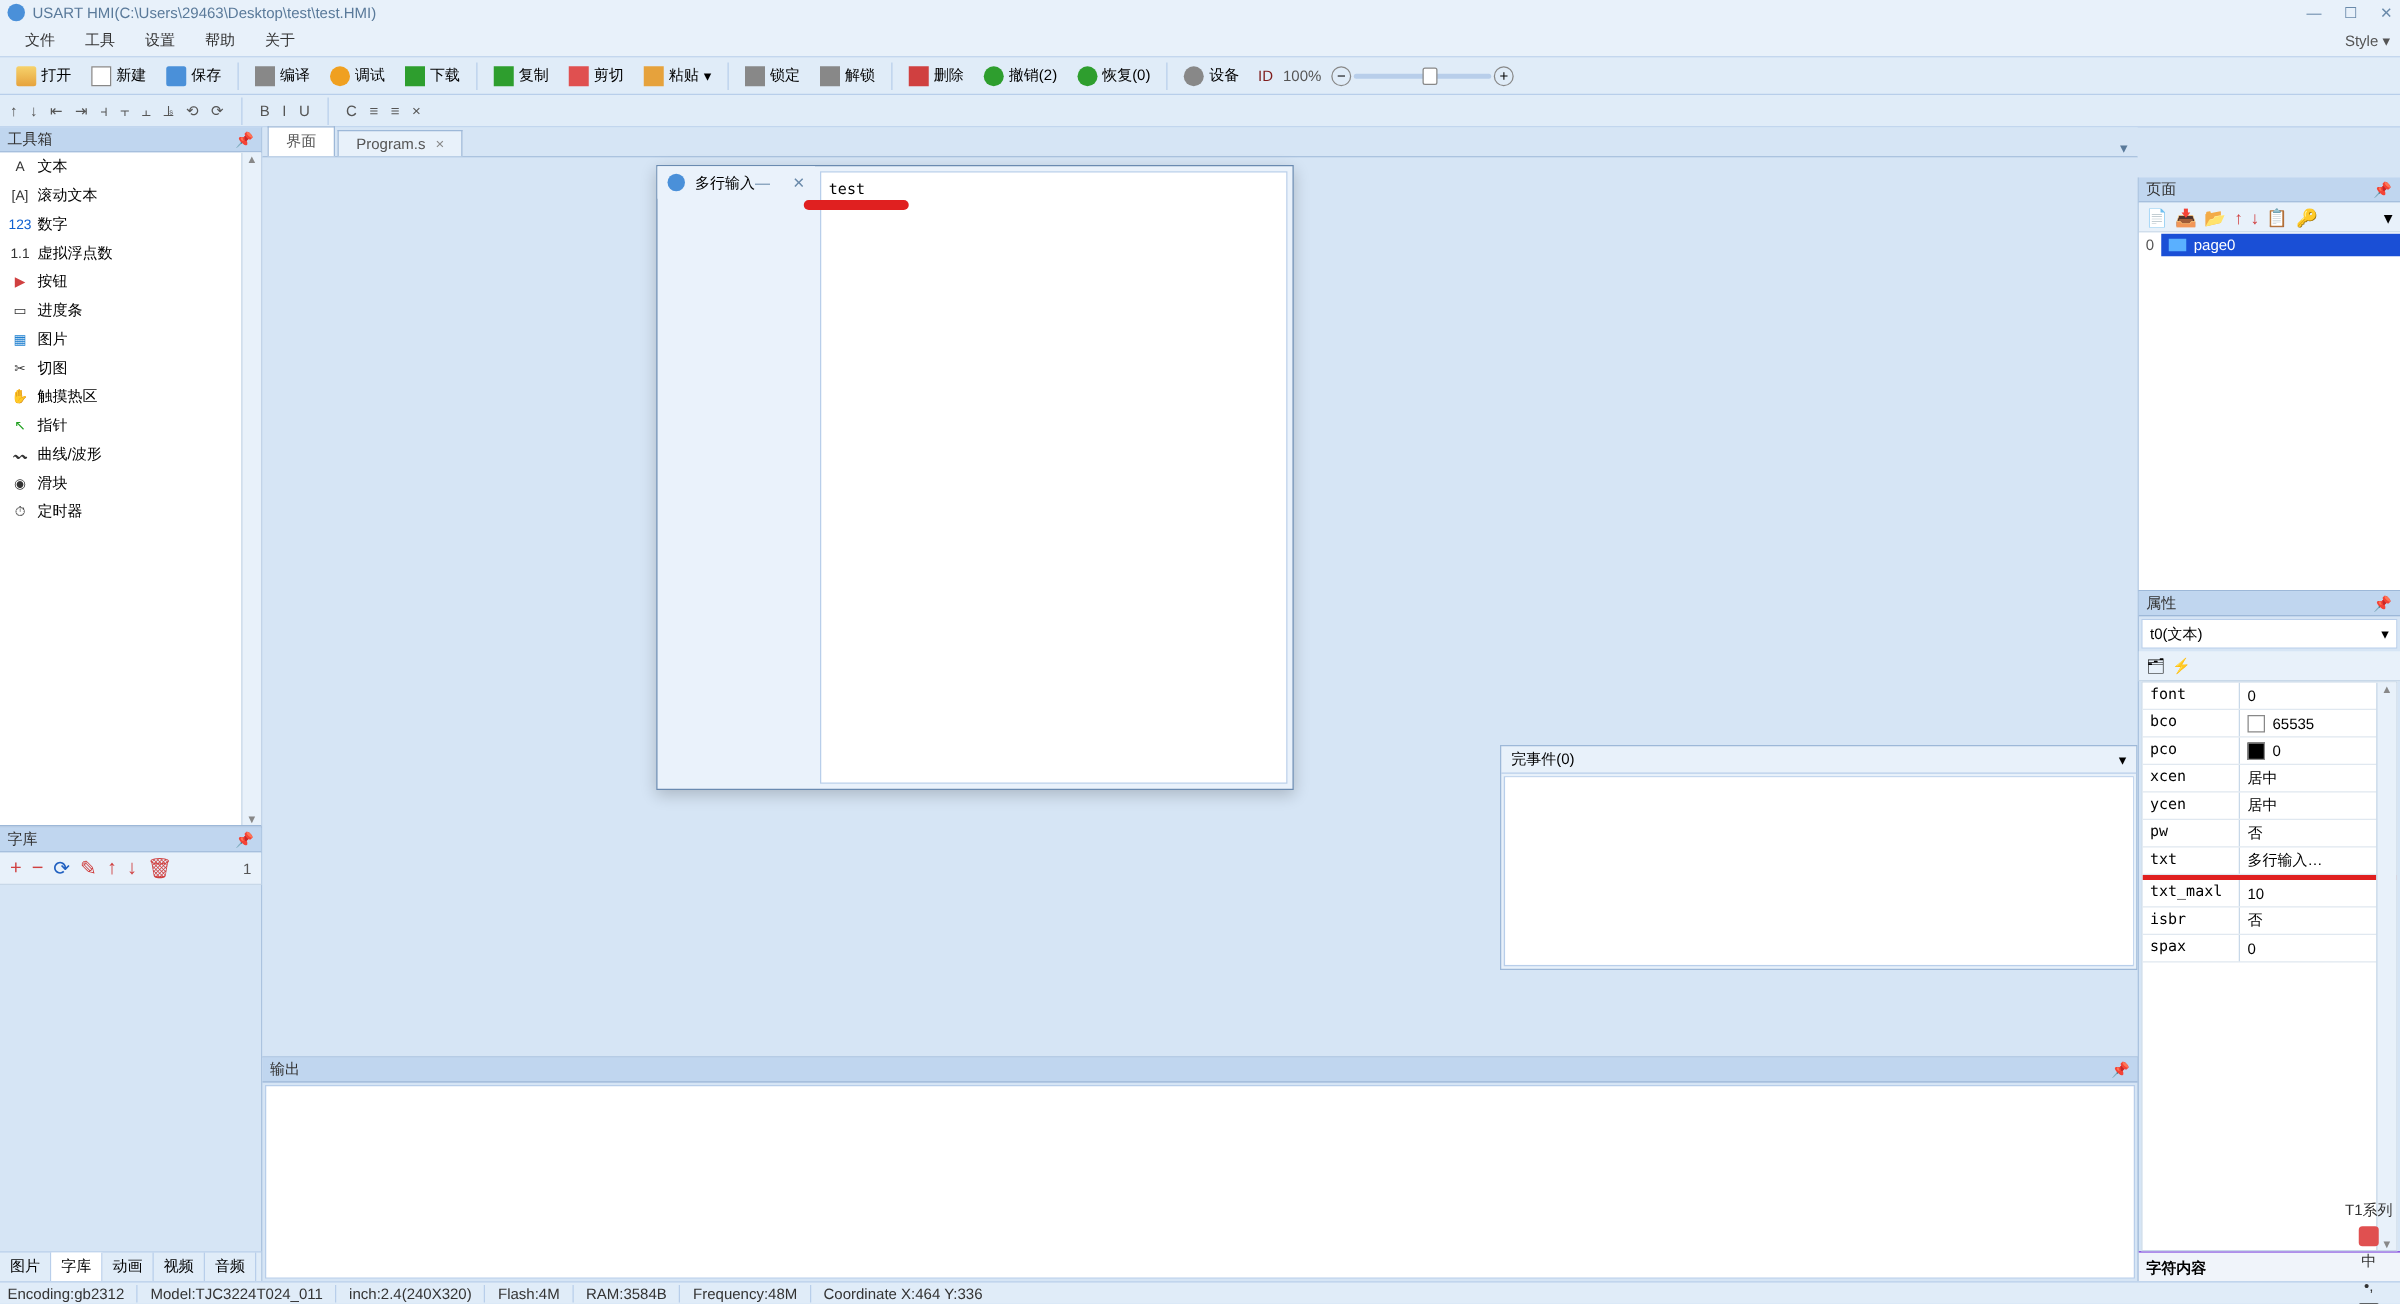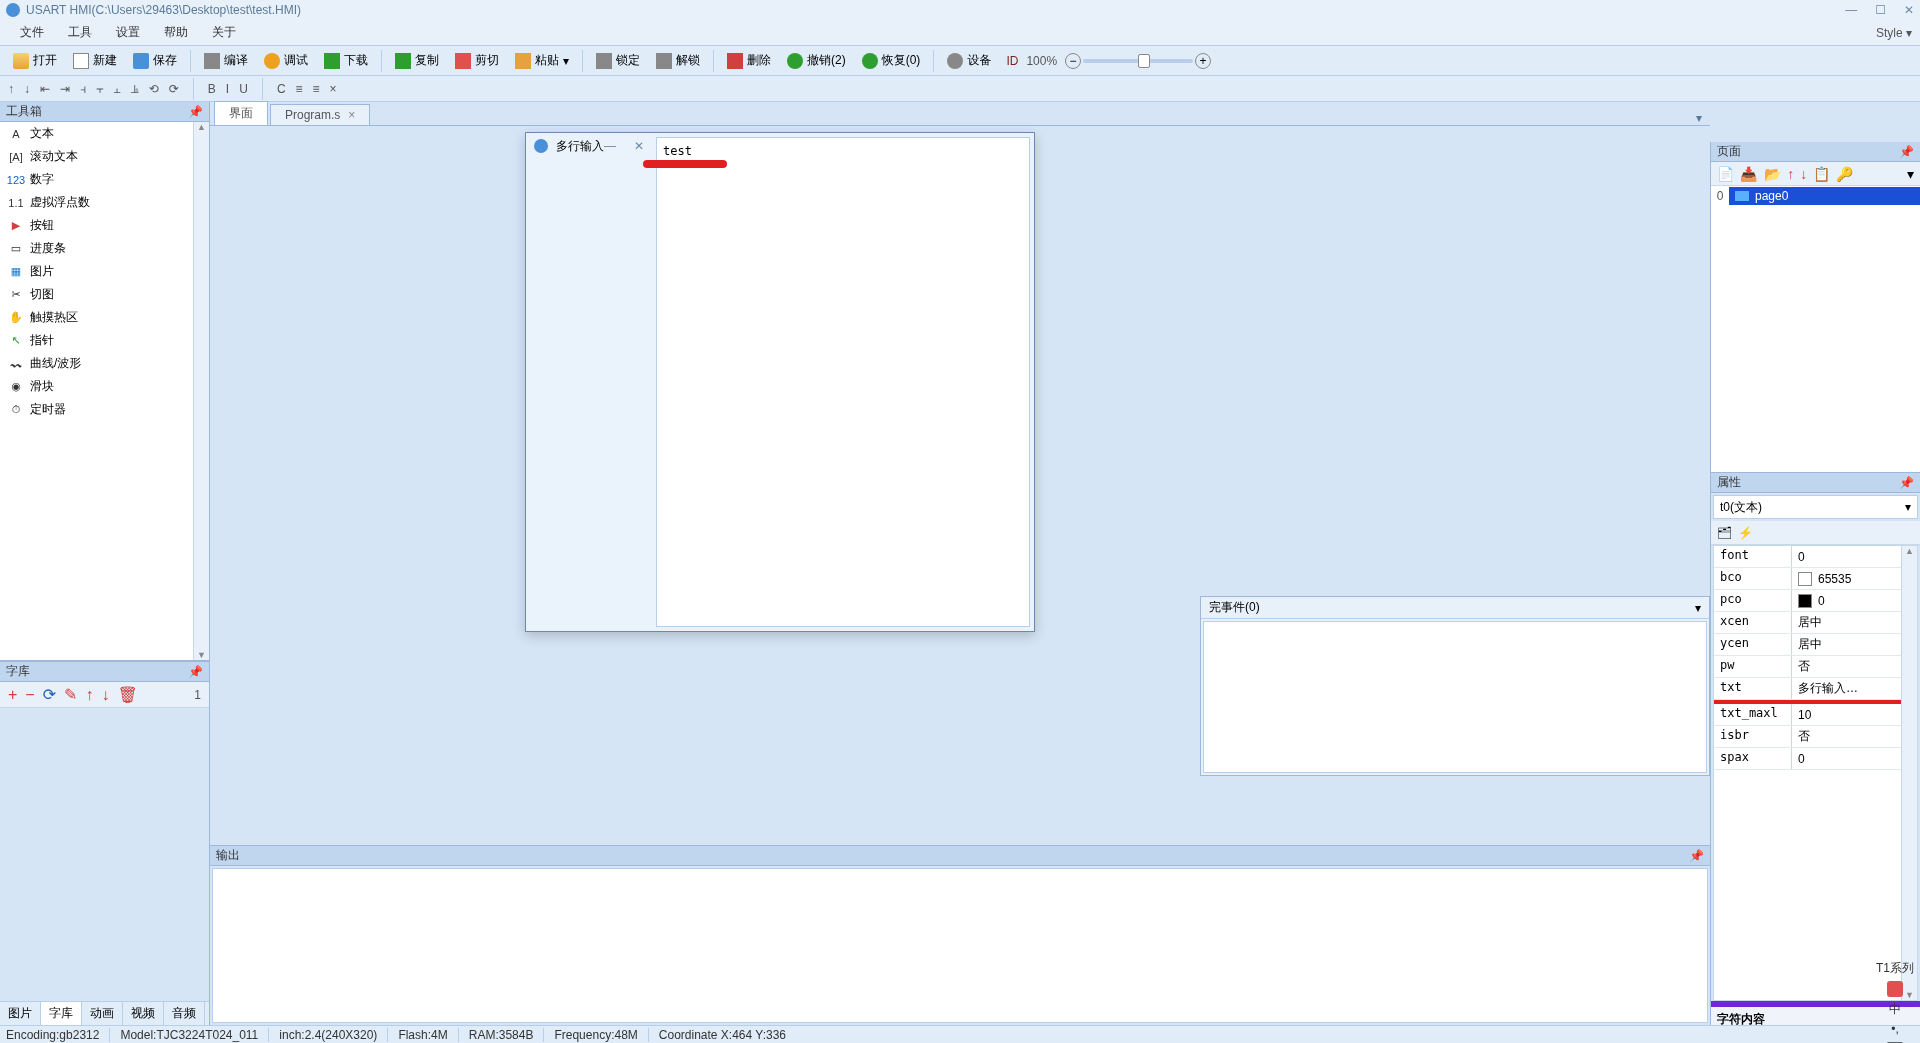--- a/index.html
+++ b/index.html
@@ -101,21 +101,21 @@
 .prop-panel { display: flex; flex-direction: column; flex: 1; border-top: 1px solid #9db8d8; min-height: 0; }
 .prop-select { height: 24px; background: #fff; border: 1px solid #b8ceea; margin: 2px; display: flex; align-items: center; padding: 0 6px; }
 .prop-select .dd { margin-left: auto; cursor: pointer; }
 .prop-toolbar { height: 24px; background: #e8f1fa; display: flex; align-items: center; gap: 6px; padding: 0 6px; border-bottom: 1px solid #c8d8e8; }
 .prop-grid { flex: 1; overflow-y: auto; background: #fff; border: 1px solid #c8d8e8; margin: 0 2px; position: relative; }
 .prop-row { display: flex; height: 22px; border-bottom: 1px solid #e0e8f0; }
 .prop-row .k { width: 78px; padding: 2px 6px; border-right: 1px solid #c8d8e8; font-family: Consolas, monospace; }
 .prop-row .v { flex: 1; padding: 2px 6px; display: flex; align-items: center; gap: 6px; }
 .prop-row .swatch { width: 14px; height: 14px; border: 1px solid #888; }
 .row-underline { height: 4px; background: #e02020; }
-.prop-desc { height: 24px; padding: 4px 6px; background: #f0f4fa; border-top: 6px solid #6d28d9; font-weight: bold; }
+.prop-desc { height: 24px; padding: 4px 6px; background: #f0f4fa; border-top: 1px solid #6d28d9; font-weight: bold; }
 
 
 .statusbar { position: absolute; bottom: 0; left: 0; right: 0; height: 18px; background: #e0ecf8; border-top: 1px solid #b8ceea; display: flex; align-items: center; padding: 0 6px; font-family: Consolas, monospace; color: #333; }
 .statusbar .sc { padding: 0 10px; border-left: 1px solid #b8ceea; }
 .statusbar .sc:first-child { border-left: none; padding-left: 0; }
 .statusbar .right { margin-left: auto; display: flex; align-items: center; gap: 4px; flex-direction: column; }
 .status-ic { width: 16px; height: 16px; display: inline-block; border-radius: 3px; }
 
 
 .modal { position: absolute; left: 525px; top: 132px; width: 510px; height: 500px; border: 1px solid #6a8ab0; background: #eaf2fb; box-shadow: 0 4px 12px rgba(0,0,0,.2); display: flex; flex-direction: row; }

